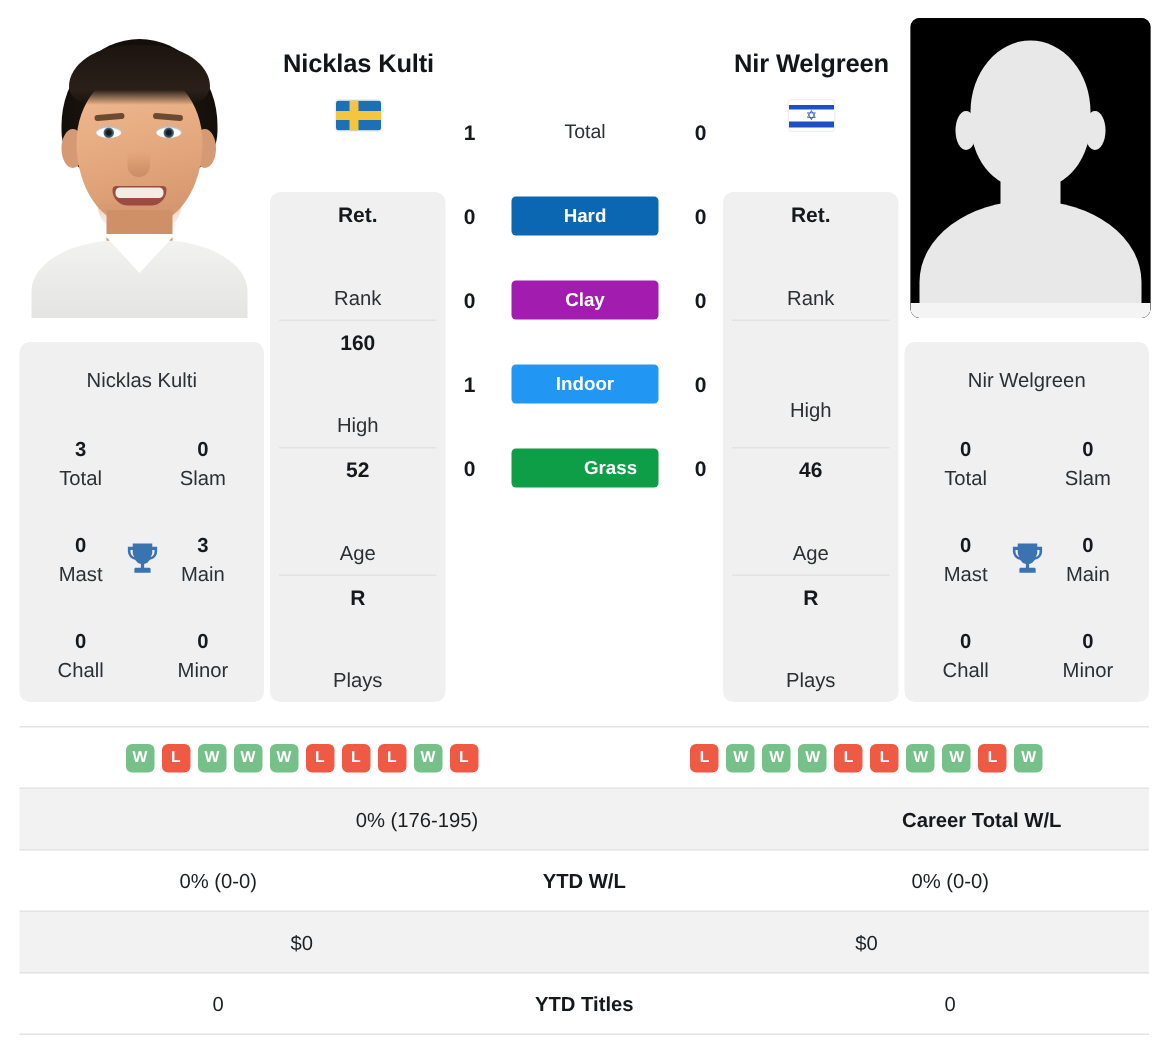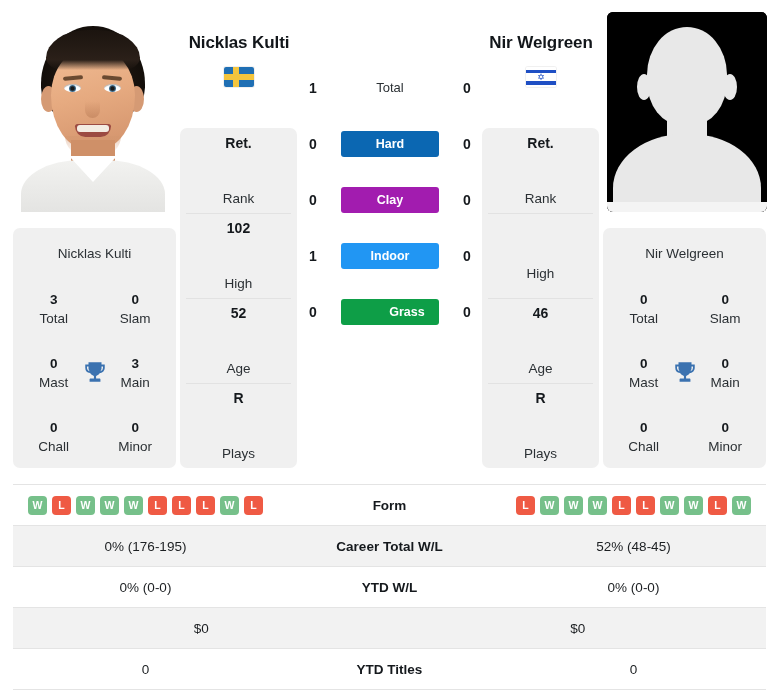--- a/index.html
+++ b/index.html
@@ -462,21 +462,21 @@
       <div class="fl-il-b"></div>
       <div class="fl-il-star">✡</div>
     </div>
 
     <div class="card rank-card rank-card-left">
       <div class="rank-cell">
         <div class="rank-val">Ret.</div>
         <div class="rank-lbl">Rank</div>
       </div>
       <div class="rank-cell">
-        <div class="rank-val">102</div>
+        <div class="rank-val">160</div>
         <div class="rank-lbl">High</div>
       </div>
       <div class="rank-cell">
         <div class="rank-val">52</div>
         <div class="rank-lbl">Age</div>
       </div>
       <div class="rank-cell">
         <div class="rank-val">R</div>
         <div class="rank-lbl">Plays</div>
       </div>
@@ -607,41 +607,39 @@
             <div class="form-chip w">W</div>
             <div class="form-chip w">W</div>
             <div class="form-chip w">W</div>
             <div class="form-chip l">L</div>
             <div class="form-chip l">L</div>
             <div class="form-chip l">L</div>
             <div class="form-chip w">W</div>
             <div class="form-chip l">L</div>
           </div>
       </div>
-      <div class="stats-col label">Form</div>
       <div class="stats-col">
         <div class="form-list">
             <div class="form-chip l">L</div>
             <div class="form-chip w">W</div>
             <div class="form-chip w">W</div>
             <div class="form-chip w">W</div>
             <div class="form-chip l">L</div>
             <div class="form-chip l">L</div>
             <div class="form-chip w">W</div>
             <div class="form-chip w">W</div>
             <div class="form-chip l">L</div>
             <div class="form-chip w">W</div>
           </div>
       </div>
     </div>
 
     <div class="stats-row shaded">
       <div class="stats-col">0% (176-195)</div>
       <div class="stats-col label">Career Total W/L</div>
-      <div class="stats-col">52% (48-45)</div>
     </div>
 
     <div class="stats-row">
       <div class="stats-col">0% (0-0)</div>
       <div class="stats-col label">YTD W/L</div>
       <div class="stats-col">0% (0-0)</div>
     </div>
 
     <div class="stats-row shaded">
       <div class="stats-col">$0</div>

